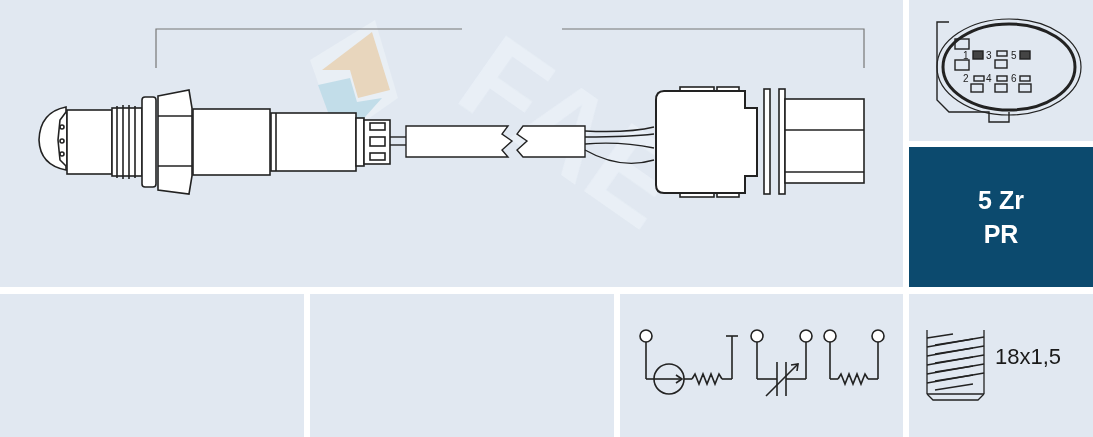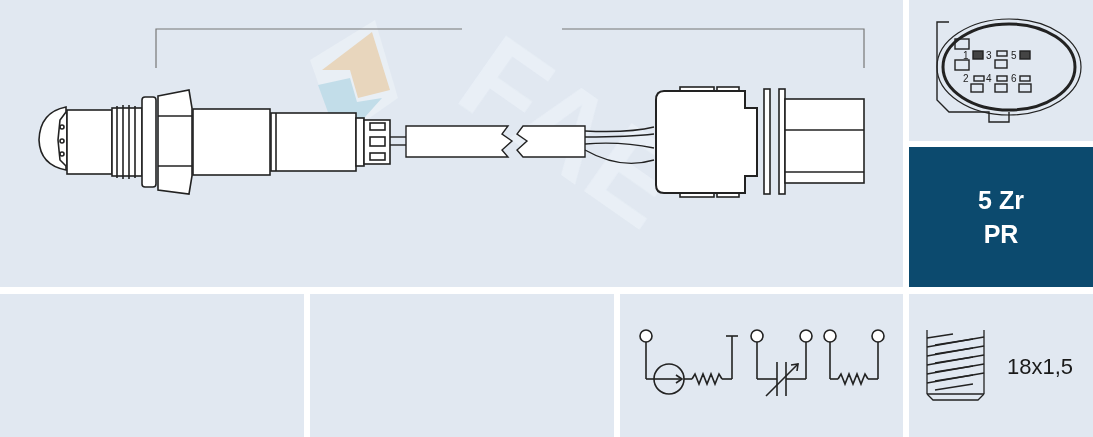--- a/index.html
+++ b/index.html
@@ -7,21 +7,21 @@
   .cell { position: absolute; background: #e1e8f1; }
   #main-panel { left: 0; top: 0; width: 903px; height: 287px; }
   #connector-cell { left: 909px; top: 0; width: 184px; height: 141px; }
   #type-cell { left: 909px; top: 147px; width: 184px; height: 140px; background: #0c4a6e; color: #fff; display: flex; flex-direction: column; align-items: center; justify-content: center; font-weight: bold; font-size: 25px; line-height: 34px; }
   #empty-cell-1 { left: 0; top: 294px; width: 304px; height: 143px; }
   #empty-cell-2 { left: 310px; top: 294px; width: 304px; height: 143px; }
   #circuit-cell { left: 620px; top: 294px; width: 283px; height: 143px; }
   #thread-cell { left: 909px; top: 294px; width: 184px; height: 143px; }
   svg { position: absolute; left: 0; top: 0; }
   .length-label { position: absolute; left: 462px; top: 17px; font-size: 19px; color: #1a1a1a; background: #e1e8f1; padding: 0 6px; }
-  .thread-label { position: absolute; left: 86px; top: 60px; font-size: 22px; color: #1a1a1a; margin-left: 12px; }
+  .thread-label { position: absolute; left: 86px; top: 50px; font-size: 22px; color: #1a1a1a; }
   .type-line { display: block; }
 </style>
 </head>
 <body>
 
 <div class="cell" id="main-panel">
   <svg width="903" height="287" viewBox="0 0 903 287">
 
     <g opacity="0.85">
       <polygon points="310,60 375,20 398,98 338,140" fill="#eaf0f6"></polygon>

